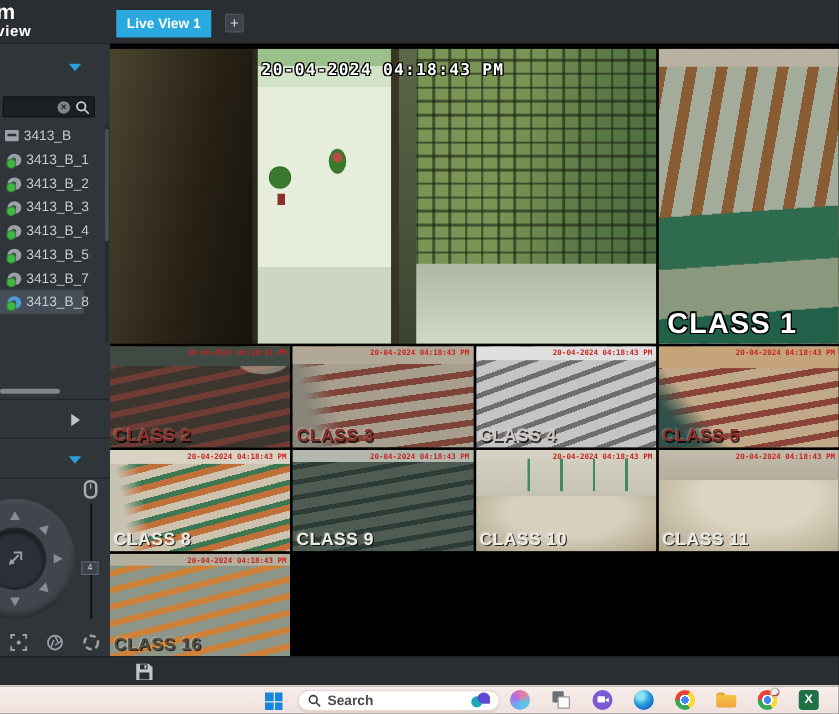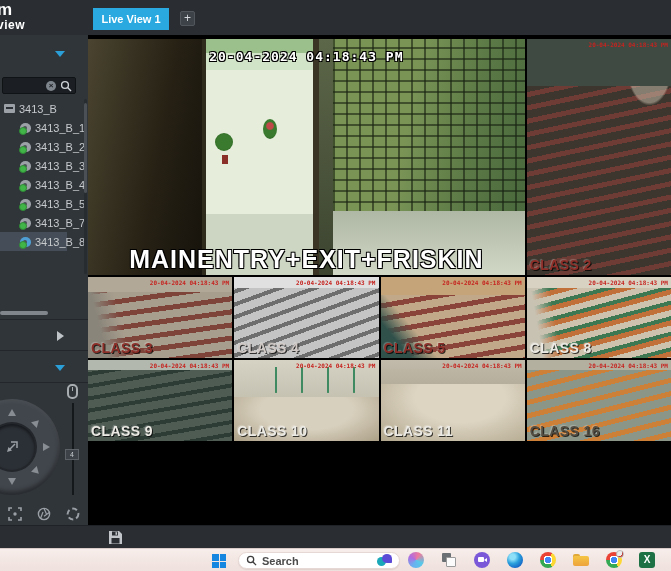--- a/index.html
+++ b/index.html
@@ -22,21 +22,21 @@
   .tri-down { width:0; height:0; border-left:5px solid transparent; border-right:5px solid transparent; border-top:6px solid #2a9fd8; }
   .tri-right { width:0; height:0; border-top:5px solid transparent; border-bottom:5px solid transparent; border-left:7px solid #bfc4c9; }
   .s-head-arrow { position:absolute; left:55px; top:16px; }
   .s-search { position:absolute; left:2px; top:42px; width:74px; height:17px; background:#1b1f23;
     border:1px solid #101316; border-radius:2px; display:flex; align-items:center; justify-content:flex-end; gap:4px; padding-right:3px; }
   .clear-ic { width:10px; height:10px; border-radius:50%; background:#7e858c; color:#1b1f23;
     font-size:8px; line-height:10px; text-align:center; font-weight:bold; }
   .s-tree { position:absolute; left:0; top:64px; width:67px; }
   .t-parent,.t-row { height:19px; display:flex; align-items:center; gap:4px; color:#c6cacd; font-size:11px; }
   .t-parent { padding-left:4px; }
-  .t-row { padding-left:20px; }
+  .t-row { padding-left:6px; }
   .t-row.sel { background:#454e58; }
   .dev-ic { width:11px; height:9px; background:#9ba1a7; border-radius:1px; position:relative; flex:0 0 auto; }
   .dev-ic::after { content:""; position:absolute; left:2px; top:3px; right:2px; height:2px; background:#2b3036; }
   .cam-ic { width:11px; height:10px; background:#9ba1a7; border-radius:50% 50% 46% 46%; position:relative; flex:0 0 auto; }
   .cam-ic::before { content:""; position:absolute; left:3px; top:3px; width:4px; height:4px; border-radius:50%; background:#4a5056; }
   .cam-ic::after { content:""; position:absolute; left:-1px; bottom:-2px; width:6px; height:6px; border-radius:50%;
     background:#42b548; border:1px solid #2f8a36; }
   .sel .cam-ic { background:#4f9fd4; }
   .v-scroll { position:absolute; right:1px; top:64px; width:3px; height:175px; background:#272c30; border-radius:2px; }
   .v-scroll .thumb { position:absolute; top:4px; left:0; width:3px; height:90px; background:#4a5056; border-radius:2px; }
@@ -316,23 +316,26 @@
         <div class="mw-left"></div>
         <div class="mw-door"></div>
         <div class="mw-plant"></div>
         <div class="mw-pot"></div>
         <div class="mw-plant2"></div>
         <div class="mw-pillar"></div>
         <div class="mw-win"></div>
         <div class="mw-floor"></div>
       </div>
       <div class="osd-ts-main otl">20-04-2024 04:18:43 PM</div>
-      <div class="lbl-main otl">MAINENTRY+EXIT+FRISKIN</div>
-    </div>
-
+    </div>
+
+    <div class="tile">
+      <div class="scene sc-c1"></div>
+      <div class="lbl-c1 otl">CLASS 1</div>
+    </div>
 
     <div class="tile">
       <div class="scene sc-c2"></div>
       <span class="osd-ts">20-04-2024 04:18:43 PM</span>
       <span class="lbl lab-red">CLASS 2</span>
     </div>
     <div class="tile">
       <div class="scene sc-c3"></div>
       <span class="osd-ts">20-04-2024 04:18:43 PM</span>
       <span class="lbl lab-red">CLASS 3</span>

